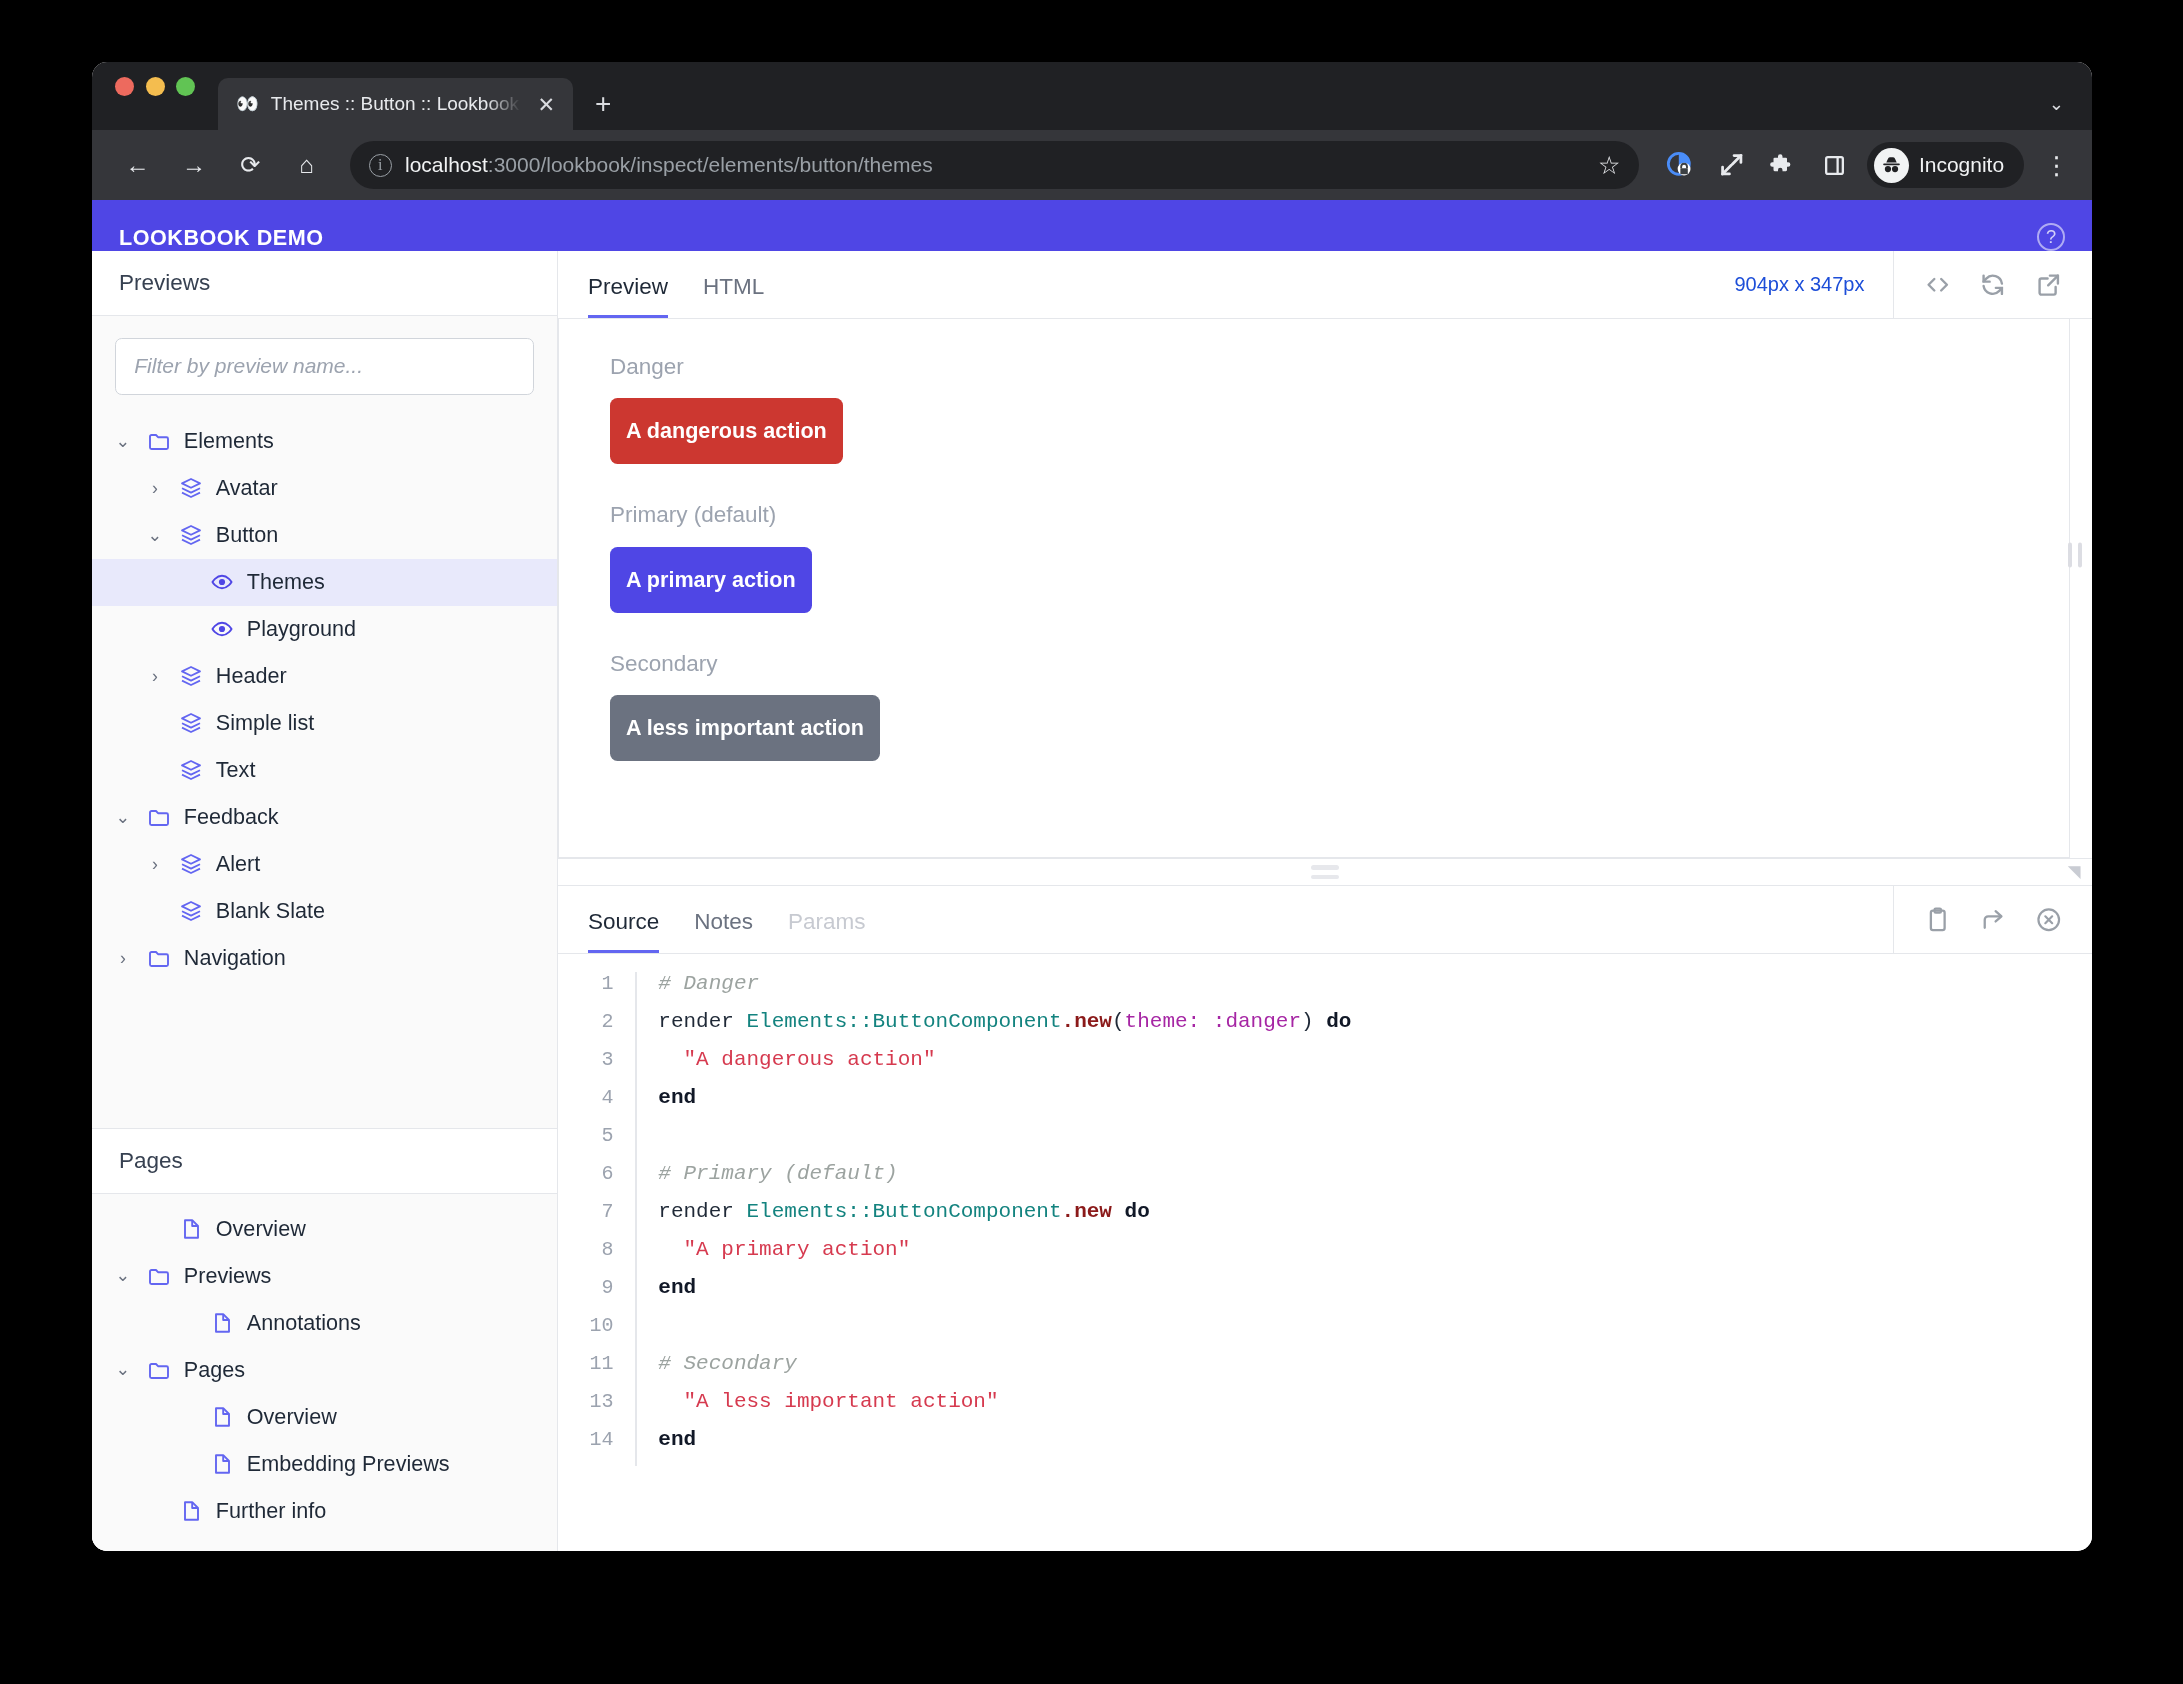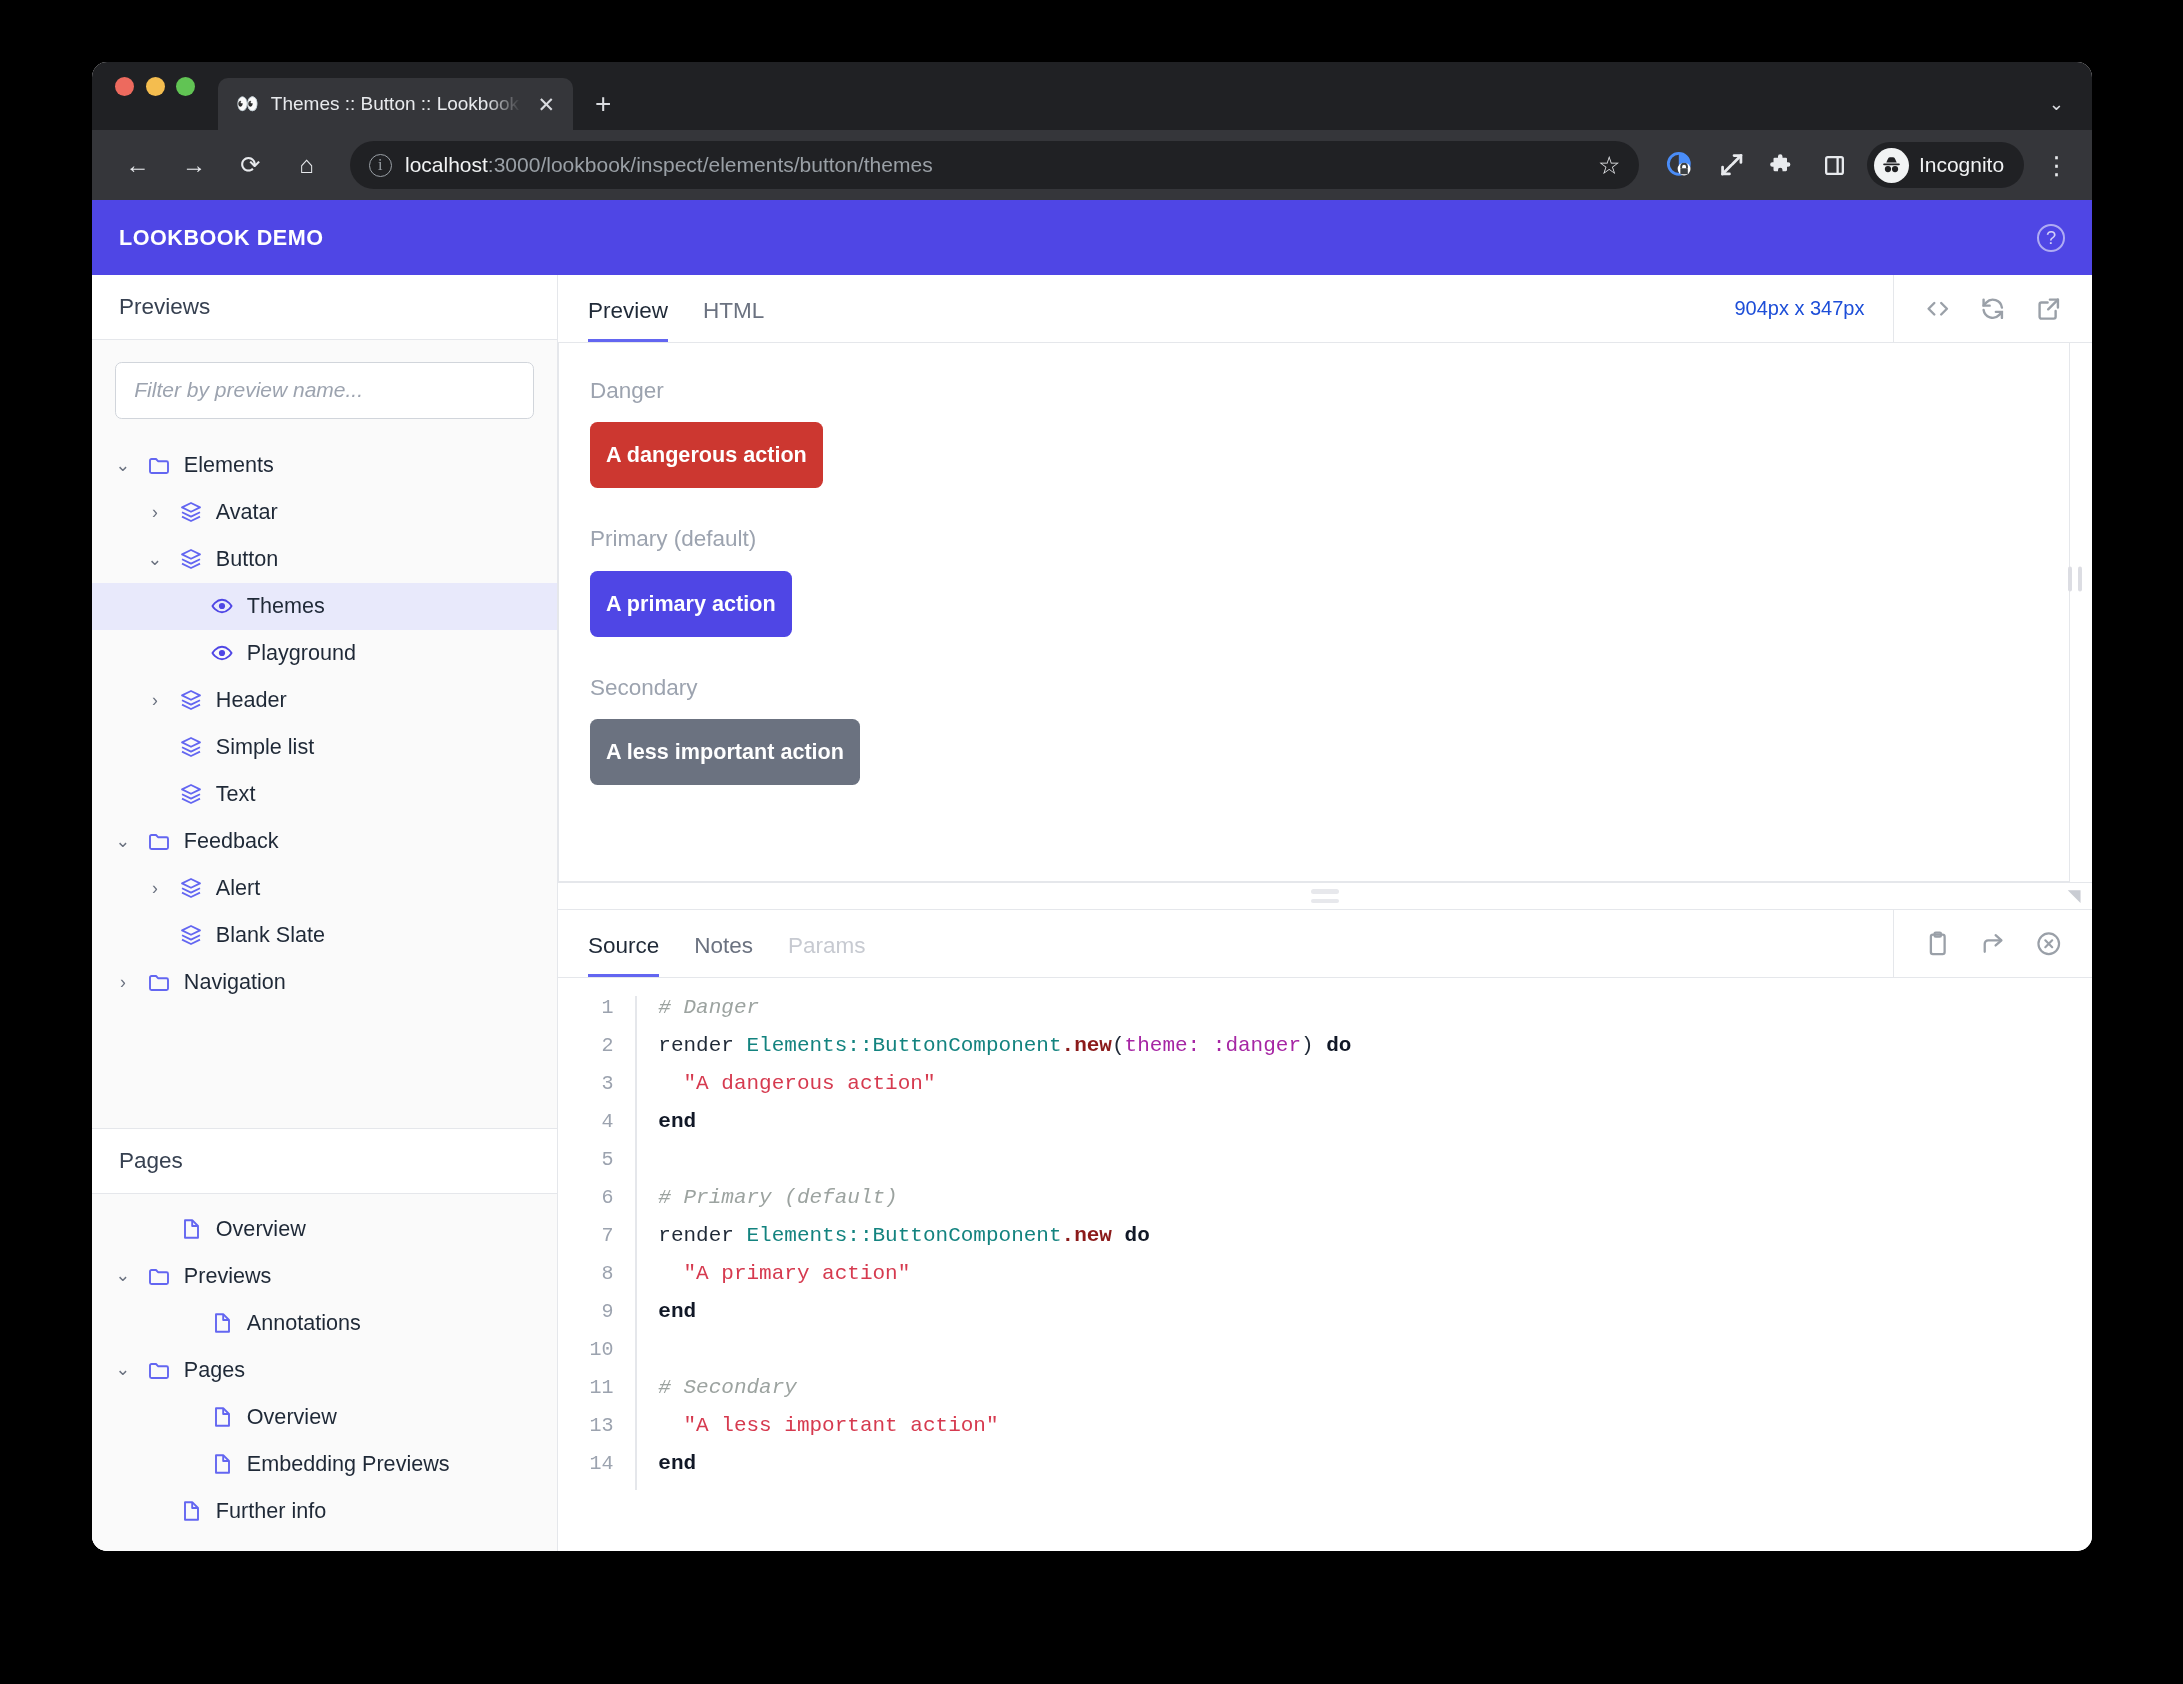--- a/index.html
+++ b/index.html
@@ -69,21 +69,21 @@
     border-radius: 23px; padding: 5.8px 20px 5.8px 6.7px; margin-left: 3.3px;
   }
   .incog-face { width: 35px; height: 35px; border-radius: 50%; background: #f1f3f4;
                 display: flex; align-items: center; justify-content: center; }
   .incog-label { color: #f1f3f4; font-size: 21px; }
   .kebab { color: #e8eaed; font-size: 25px; line-height: .6; margin-left: 10px; letter-spacing: 0;
            width: 28px; text-align: center; }
 
   
   .appbar {
-    height: 75px; background: #4f46e5; display: flex; align-items: center;
+    height: 51px; background: #4f46e5; display: flex; align-items: flex-end;
     padding: 0 27px; flex: 0 0 auto;
   }
   .brand { color: #fff; font-size: 21.6px; font-weight: bold; letter-spacing: 0.5px; }
   .help { margin-left: auto; width: 28px; height: 28px; border-radius: 50%;
           border: 2.1px solid rgba(255,255,255,.55); color: rgba(255,255,255,.75);
           font-size: 18.3px; display: flex; align-items: center; justify-content: center; }
 
   .body { flex: 1; display: flex; min-height: 0; }
 
   
@@ -121,21 +121,21 @@
   .tabbar { height: 68px; display: flex; align-items: stretch; border-bottom: 1.7px solid #e5e7eb; flex: 0 0 auto; }
   .tabs { display: flex; align-items: flex-end; padding-left: 30px; gap: 35px; }
   .tabitem { font-size: 22.5px; color: #6b7280; padding-bottom: 15px; border-bottom: 3.3px solid transparent; }
   .tabitem.active { color: #1f2937; border-bottom-color: #6366f1; }
   .tabitem.muted { color: #c7cad1; }
   .dims { margin-left: auto; display: flex; align-items: center; padding: 0 28px;
           font-size: 20px; color: #1d4ed8; border-right: 1.7px solid #e5e7eb; }
   .actions { display: flex; align-items: center; gap: 28px; padding: 0 30px; }
   .act { color: #9aa0a8; display: flex; align-items: center; justify-content: center; }
   .act svg { width: 27.5px; height: 27.5px; }
-  .preview-body { flex: 1; padding: 35px 32px; position: relative; overflow: hidden; }
+  .preview-body { flex: 1; padding: 35px 32px; position: relative; overflow: hidden; margin-left: 20px; }
   .pv-label { font-size: 22.5px; color: #9ca3af; margin-bottom: 18.3px; }
   .pv-btn { display: inline-block; border: 0; border-radius: 7.5px; color: #fff;
             font-size: 21.6px; font-weight: bold; padding: 20px 16px;
             font-family: "Liberation Sans", sans-serif; }
   .pv-gap { height: 38px; }
   .vhandle { position: absolute; right: 10px; top: 50%; transform: translateY(-50%);
              display: flex; gap: 5.8px; }
   .vhandle i { width: 4.2px; height: 25px; background: #dcdde3; border-radius: 2.5px; display: block; }
   .pane-border { position: absolute; left: 0; right: 21.6px; top: 68px; bottom: 0;
                  border: 1.7px solid #e5e7eb; border-top: 0; pointer-events: none; }

